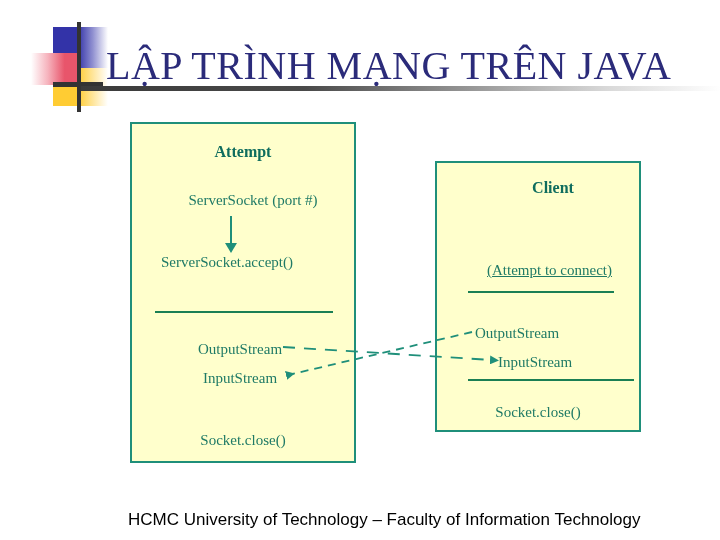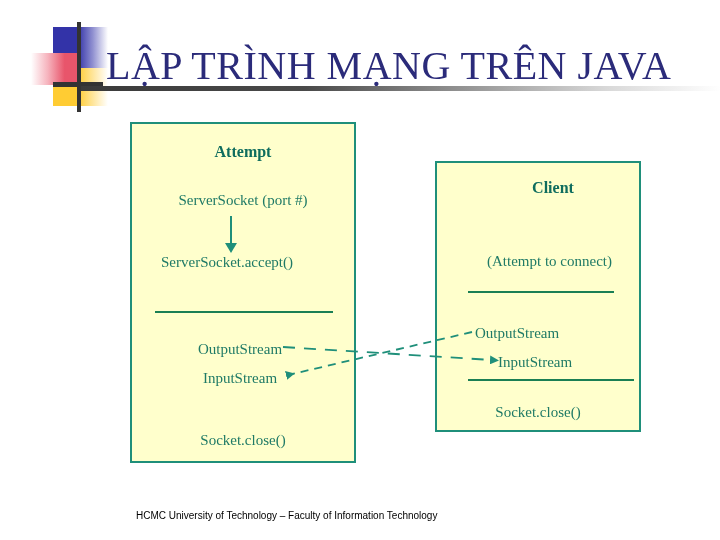--- a/index.html
+++ b/index.html
@@ -146,24 +146,24 @@
     position: absolute;
     left: 0;
     top: 0;
     width: 720px;
     height: 540px;
     pointer-events: none;
   }
 
   .footer {
     position: absolute;
-    left: 116px;
+    left: 108px;
     top: 510px;
     font-family: "Liberation Sans", sans-serif;
-    font-size: 10px;
+    font-size: 17px;
     color: #000000;
     white-space: nowrap;
   }
 </style>
 </head>
 <body>
 
 <div id="slide">
 
   <div class="deco deco-blue"></div>
@@ -172,42 +172,42 @@
   <div class="deco deco-vline"></div>
   <div class="deco deco-hline"></div>
 
   <div class="title">LẬP TRÌNH MẠNG TRÊN JAVA</div>
   <div class="title-rule"></div>
 
   <div class="box box-server"></div>
 
   <div class="node heading" style="left:110px; top:143px; width:226px;">Attempt</div>
 
-  <div class="node" style="left:110px; top:191px; width:226px;">ServerSocket (port #)</div>
+  <div class="node" style="left:110px; top:191px; width:226px;padding-left:10px;">ServerSocket (port #)</div>
 
   <div class="vArrow"></div>
   <div class="vArrowHead"></div>
 
   <div class="node" style="left:110px; top:253px; width:194px;">ServerSocket.accept()</div>
 
 
   <div class="sep" style="left:135px; top:311px; width:178px;"></div>
 
   <div class="node" style="left:110px; top:340px; width:220px; text-align:center;">OutputStream</div>
 
   <div class="node" style="left:110px; top:369px; width:220px; text-align:center;">InputStream</div>
 
   <div class="node" style="left:110px; top:431px; width:226px;">Socket.close()</div>
 
   <div class="box box-client"></div>
 
   <div class="node heading" style="left:415px; top:179px; width:236px;">Client</div>
 
 
-  <div class="node" style="left:415px; top:252px; width:229px;">(Attempt to connect)</div>
+  <div class="node" style="left:415px; top:261px; width:229px;text-decoration:underline;">(Attempt to connect)</div>
 
   <div class="sep" style="left:448px; top:291px; width:146px;"></div>
 
   <div class="node" style="left:455px; top:324px; width:206px; text-align:left;">OutputStream</div>
 
   <div class="node" style="left:478px; top:353px; width:206px; text-align:left;">InputStream</div>
 
   <div class="sep" style="left:448px; top:379px; width:166px;"></div>
 
   <div class="node" style="left:415px; top:403px; width:206px;">Socket.close()</div>

